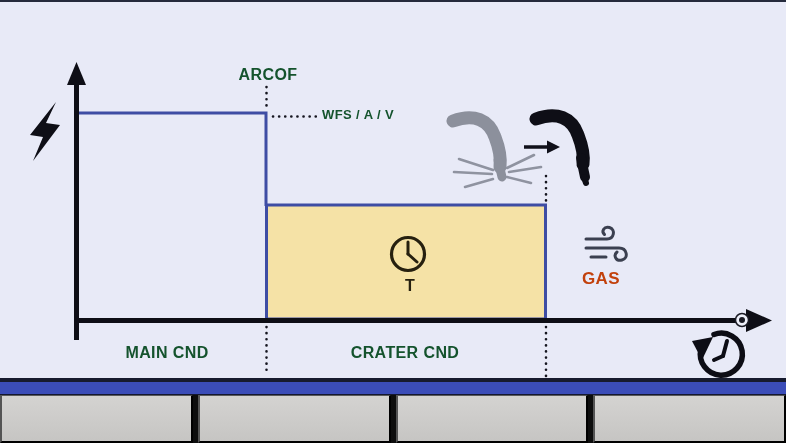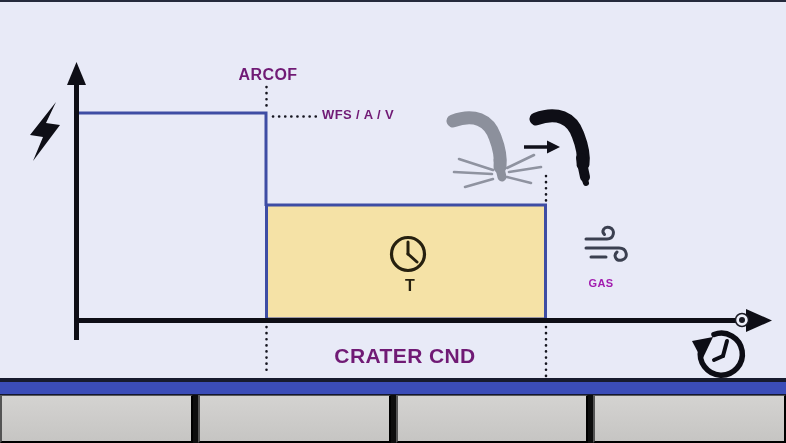--- a/index.html
+++ b/index.html
@@ -4,30 +4,30 @@
 <style>
   html,body{margin:0;padding:0;}
   .screen{
     position:relative;width:786px;height:443px;overflow:hidden;
     background:#e8eaf7;
     font-family:"Liberation Sans", sans-serif;
   }
   .top-edge{position:absolute;top:0;left:0;right:0;height:2px;background:#252a3c;}
   .diagram-svg{position:absolute;top:0;left:0;}
   .lbl{
-    position:absolute;font-weight:bold;color:#701a75;white-space:nowrap;
+    position:absolute;font-weight:bold;color:#14532d;white-space:nowrap;
     letter-spacing:0.4px;
   }
   .lbl.centered{transform:translateX(-50%);}
   .lbl-arcof{left:268px;top:66px;font-size:16px;}
   .lbl-wfs{left:322px;top:107px;font-size:13px;}
   .lbl-t{left:410px;top:277px;font-size:16px;color:#26200f;}
-  .lbl-gas{left:601px;top:277px;font-size:11px;color:#a21caf;}
+  .lbl-gas{left:601px;top:269px;font-size:17px;color:#c2410c;}
   .lbl-main{left:167px;top:344px;font-size:16px;}
-  .lbl-crater{left:405px;top:344px;font-size:21px;}
+  .lbl-crater{left:405px;top:344px;font-size:16px;}
   .footer-line{position:absolute;left:0;right:0;top:378px;height:4px;background:#171b2e;}
   .footer-bar{position:absolute;left:0;right:0;top:382px;height:12px;background:#3b4db8;border-bottom:1px solid #141830;}
   .softkeys{position:absolute;left:0;right:0;top:395px;bottom:0;background:#0d0d0d;display:flex;gap:5px;}
   .softkey{flex:1;background:linear-gradient(180deg,#d4d3d1 0%,#c6c5c3 100%);border-top:1px solid #5a5a5a;border-radius:0;}
 </style>
 </head>
 <body>
 
 <div class="screen">
   <div class="top-edge"></div>
@@ -109,20 +109,21 @@
     <g>
       <circle cx="742" cy="320" r="6.5" fill="#eef0fa" stroke="#1a1a24" stroke-width="1.5"></circle>
       <circle cx="742" cy="320" r="3" fill="#1a1a24"></circle>
     </g>
   </svg>
 
   <div class="lbl lbl-arcof centered">ARCOF</div>
   <div class="lbl lbl-wfs">WFS / A / V</div>
   <div class="lbl lbl-t centered">T</div>
   <div class="lbl lbl-gas centered">GAS</div>
+  <div class="lbl lbl-main centered">MAIN CND</div>
   <div class="lbl lbl-crater centered">CRATER CND</div>
 
   <div class="footer-line"></div>
   <div class="footer-bar"></div>
   <div class="softkeys">
     <button class="softkey"></button>
     <button class="softkey"></button>
     <button class="softkey"></button>
     <button class="softkey"></button>
   </div>

